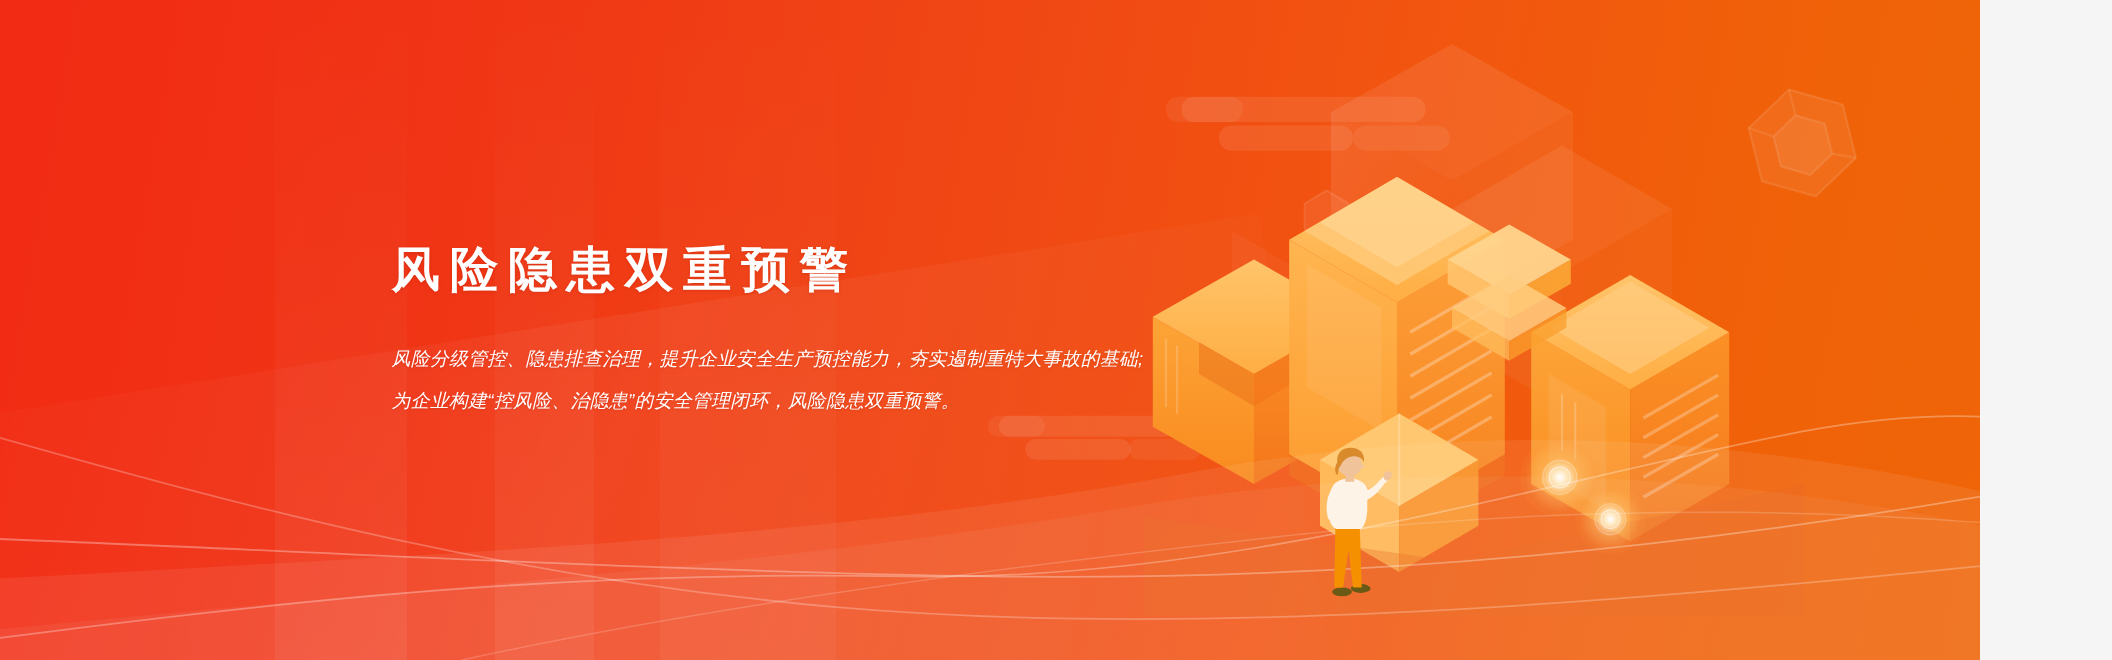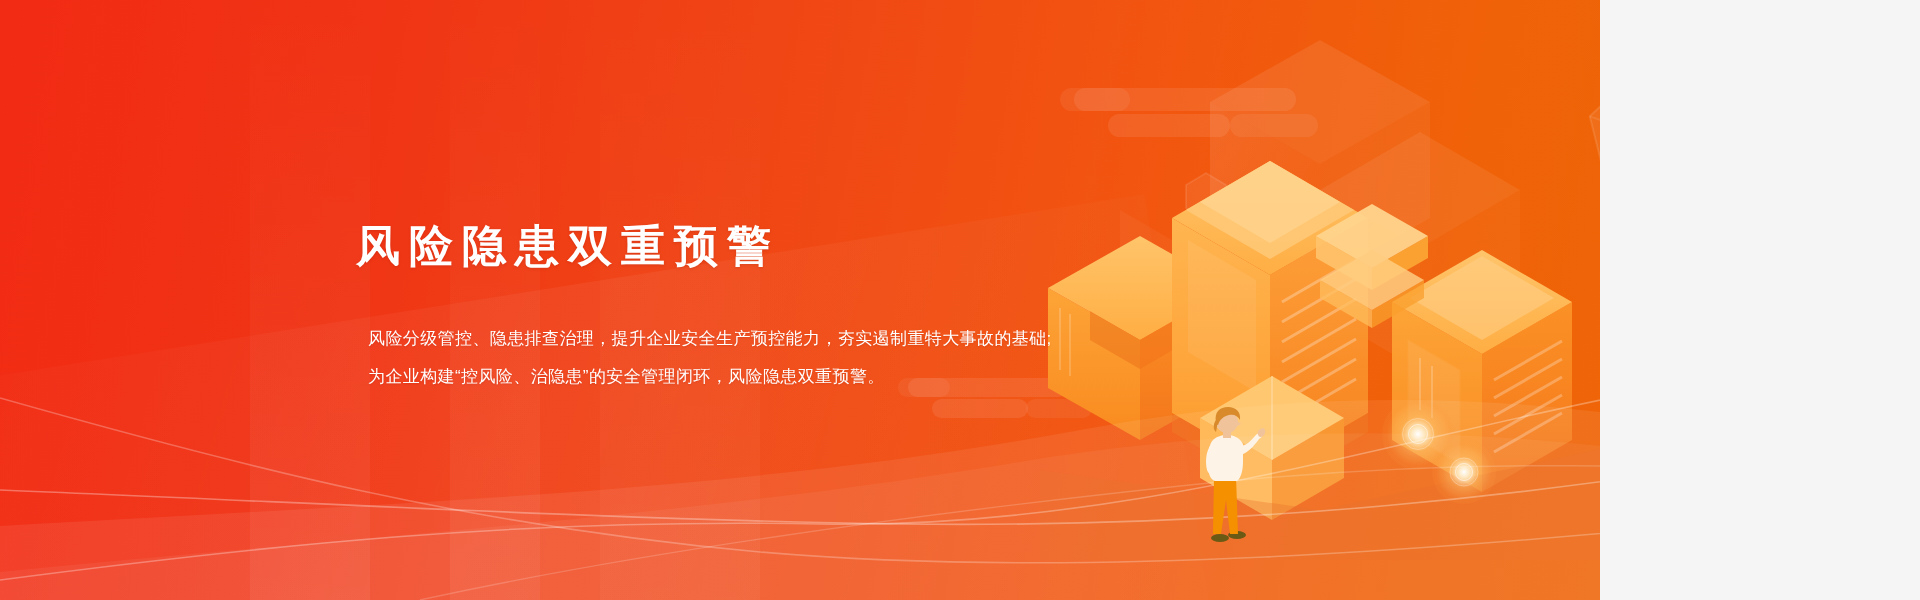--- a/index.html
+++ b/index.html
@@ -3,21 +3,21 @@
 <meta charset="utf-8">
 <title>Banner</title>
 <style>
   html, body {
     margin: 0;
     padding: 0;
     background: #f5f5f5;
   }
   .banner {
     position: relative;
-    width: 1600px;
+    width: 1800px;
     height: 600px;
     overflow: hidden;
     font-family: "Liberation Sans", "DejaVu Sans", sans-serif;
     background: linear-gradient(100deg, #f22b14 0%, #f03415 22%, #f04515 45%, #f25510 68%, #f06208 88%, #ef6508 100%);
   }
 
   
   .light-band {
     position: absolute;
     top: 0;
@@ -97,22 +97,23 @@
     margin: 0;
     color: #ffffff;
     font-size: 44px;
     font-weight: 700;
     letter-spacing: 9px;
     line-height: 1.1;
     white-space: nowrap;
     text-shadow: 0 1px 3px rgba(120,15,0,0.18);
   }
   .subcopy {
-    margin: 12px;
+    margin: 0;
     padding-top: 38px;
+    font-style: italic;
   }
   .subline {
     margin: 0;
     color: #ffffff;
     font-size: 17px;
     font-weight: 400;
     line-height: 38px;
     letter-spacing: 0.4px;
     white-space: nowrap;
     text-shadow: 0 1px 2px rgba(120,15,0,0.16);

